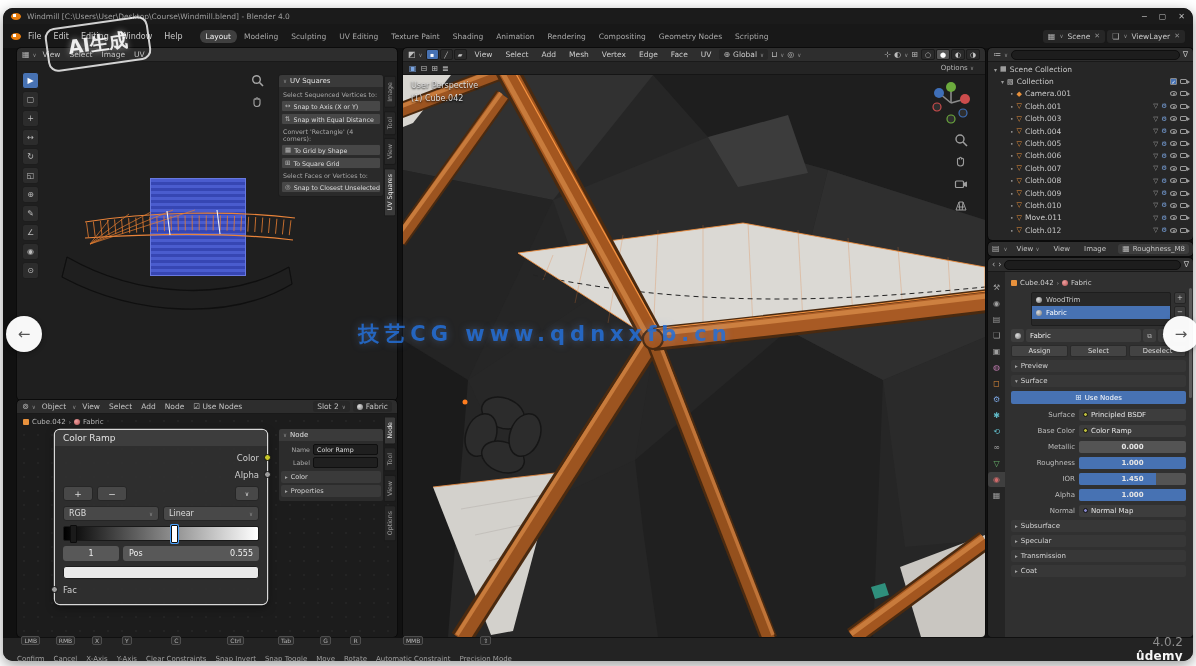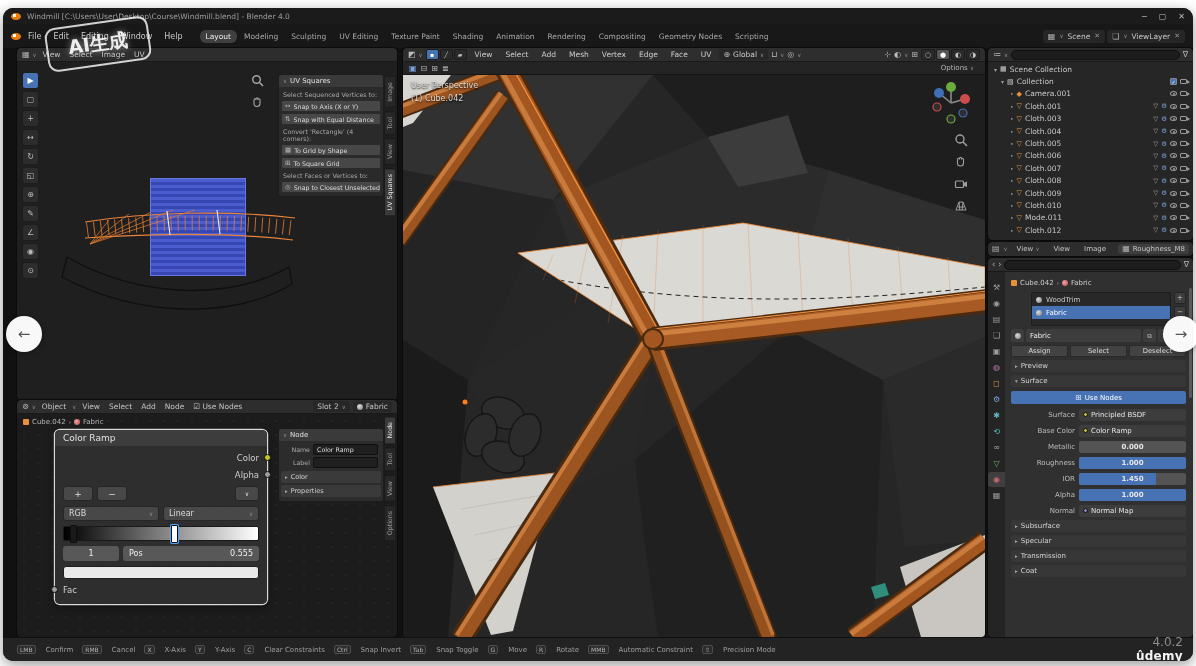--- a/index.html
+++ b/index.html
@@ -201,21 +201,21 @@
   .pval .dot.purple { background:#8585c9; }
   .slider { background:#545454; justify-content:center; }
   .slider .fill { position:absolute; left:0; top:0; bottom:0; background:#4772b3; }
   .slider span { position:relative; z-index:1;font-weight:bold; }
   .fill-0 { width:0; } .fill-72 { width:72%; } .fill-100 { width:100%; }
   .pscroll { position:absolute; right:1px; top:30px; width:3px; height:110px; background:#5a5a5a; border-radius:2px; }
 
   
   .statusbar { position:absolute; left:0; top:629px; width:100%; height:24px; background:#232323;
     border-top:1px solid #101010; display:flex; align-items:center; padding:0 10px 0 14px; gap:9px; }
-  .hint { display:flex; align-items:center; gap:10px; font-size:7px; color:#9f9f9f; white-space:nowrap; }
+  .hint { display:flex; align-items:center; gap:10px; font-size:7px; color:#9f9f9f; white-space:nowrap;flex-direction:column; }
   .kbd { min-width:10px; height:9px; padding:0 2px; border:1px solid #4e4e4e; border-radius:2px; background:#2b2b2b;
     color:#b5b5b5; font-size:6px; display:flex; align-items:center; justify-content:center; }
   .brand-block { margin-left:auto; display:flex; flex-direction:column; align-items:flex-end; line-height:1.1; }
   .ver { font-size:12px; color:#8d8d8d; }
   .udemy { font-size:12px; font-weight:bold; color:#f5f5f5; letter-spacing:.3px; }
 
   
   .wm-top { position:absolute; top:5px; left:0; right:0; text-align:center; font-size:11px;
     color:rgba(150,155,160,.95); letter-spacing:1px; z-index:50; pointer-events:none; }
   .ai-badge { position:absolute; left:46px; top:22px; width:104px; height:44px; border:2.5px solid rgba(255,255,255,.8);
@@ -768,21 +768,21 @@
             <span class="ox">
               <span class="mini">▽</span>
               <span class="mini mod">⚙</span>
               <span class="eye-i"></span>
               <span class="cam-i"></span>
             </span>
           </div>
           <div class="orow orow-obj" data-mods="true">
             <span class="ocaret">•</span>
             <span class="oicon">▽</span>
-            <span class="olabel">Mode.011</span>
+            <span class="olabel">Move.011</span>
             <span class="ox">
               <span class="mini">▽</span>
               <span class="mini mod">⚙</span>
               <span class="eye-i"></span>
               <span class="cam-i"></span>
             </span>
           </div>
           <div class="orow orow-obj" data-mods="true">
             <span class="ocaret">•</span>
             <span class="oicon">▽</span>
@@ -1025,15 +1025,16 @@
           <span>Precision Mode</span>
         </span>
       <span class="brand-block">
         <span class="ver">4.0.2</span>
         <span class="udemy">ûdemy</span>
       </span>
     </div>
   </div>
 
   <div class="ai-badge">AI生成</div>
+  <div class="wm-center">技艺CG  www.qdnxxfb.cn</div>
   <div class="nav-circle prev">←</div>
   <div class="nav-circle next">→</div>
 </div>
 
 </body></html>

